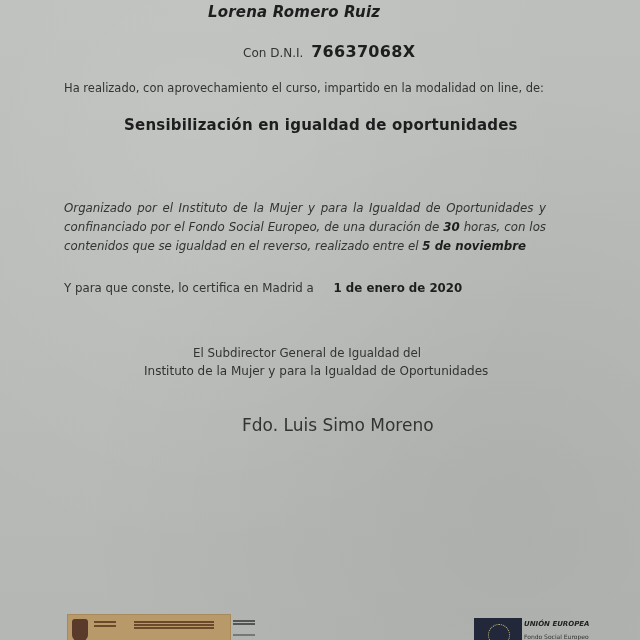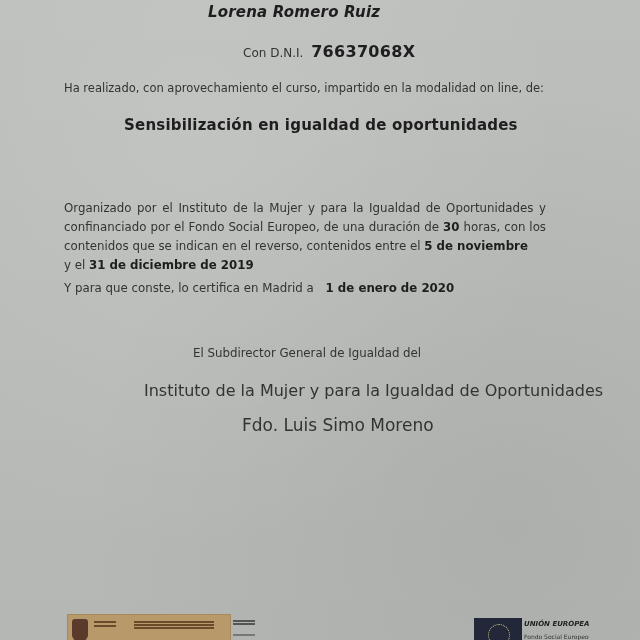--- a/index.html
+++ b/index.html
@@ -21,26 +21,26 @@
     .name { left: 208px; top: 3px; font-size: 15px; font-weight: bold; color: #1e1e1e; letter-spacing: 0.2px; font-style: italic; }
     .dni { left: 243px; top: 42px; font-size: 12px; color: #333; }
     .dni b { font-size: 16px; color: #1e1e1e; margin-left: 4px; letter-spacing: 0.3px; text-align: right; }
     .intro { left: 64px; top: 81px; font-size: 11.5px; color: #333; }
     .course { left: 124px; top: 116px; font-size: 15px; font-weight: bold; color: #1e1e1e; letter-spacing: 0.2px; }
     .para {
       position: absolute; left: 64px; top: 199px; width: 482px;
       font-size: 11.8px; line-height: 19px; color: #333; text-align: justify;
     }
     .para b { color: #1e1e1e; }
-    .para .line { display: block; white-space: nowrap; }
+    .para .line { display: block; white-space: nowrap; font-style: italic; }
     .para .justify { text-align: justify; text-align-last: justify; white-space: normal; }
     .certify { left: 64px; top: 281px; font-size: 11.8px; color: #333; }
-    .certify b { color: #1e1e1e; margin-left: 8px; }
+    .certify b { color: #1e1e1e; margin-left: 16px; }
     .sig1 { left: 193px; top: 346px; font-size: 11.8px; color: #333; }
-    .sig2 { left: 144px; top: 381px; font-size: 16px; color: #333; }
+    .sig2 { left: 144px; top: 364px; font-size: 12px; color: #333; }
     .sig3 { left: 242px; top: 415px; font-size: 17px; color: #333; }
     .logo-es {
       position: absolute; left: 67px; top: 614px; width: 162px; height: 30px;
       background: #b89a6a; border: 1px solid #a88a5a;
     }
     .logo-es .crest { position: absolute; left: 4px; top: 4px; width: 16px; height: 22px; background: #5a3a2a; border-radius: 3px 3px 6px 6px; }
     .logo-es .t1 { position: absolute; left: 26px; top: 6px; width: 22px; height: 2px; background: #6a4a2a; box-shadow: 0 4px 0 #6a4a2a; }
     .logo-es .t2 { position: absolute; left: 66px; top: 6px; width: 80px; height: 2px; background: #6a4a2a; box-shadow: 0 3px 0 #6a4a2a, 0 6px 0 #6a4a2a; }
     .logo-es-side { position: absolute; left: 233px; top: 620px; width: 22px; height: 2px; background: #555; box-shadow: 0 3px 0 #555, 0 14px 0 #777; }
     .logo-eu {
@@ -68,26 +68,22 @@
 <div class="abs course">Sensibilización en igualdad de oportunidades</div>
 
 <div class="para">
   <span class="line justify">Organizado por el Instituto de la Mujer y para la Igualdad de Oportunidades y</span>
   <span class="line justify">
     <span>confinanciado por el Fondo Social Europeo, de una duración de</span>
     <b>30</b>
     <span>horas, con los</span>
   </span>
   <span class="line">
-    <span>contenidos que se indican en el reverso, contenidos entre el</span>
+    <span>contenidos que se igualdad en el reverso, realizado entre el</span>
     <b>5 de noviembre</b>
-  </span>
-  <span class="line">
-    <span>y el</span>
-    <b>31 de diciembre de 2019</b>
   </span>
 </div>
 
 <div class="abs certify">
   <span>Y para que conste, lo certifica en Madrid a</span>
   <b>1 de enero de 2020</b>
 </div>
 
 <div class="abs sig1">El Subdirector General de Igualdad del</div>
 <div class="abs sig2">Instituto de la Mujer y para la Igualdad de Oportunidades</div>

